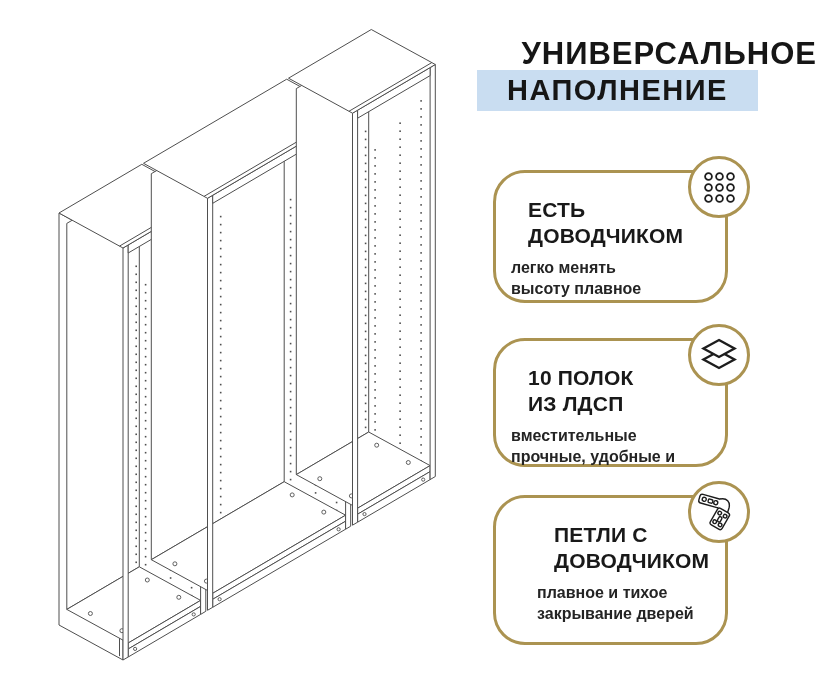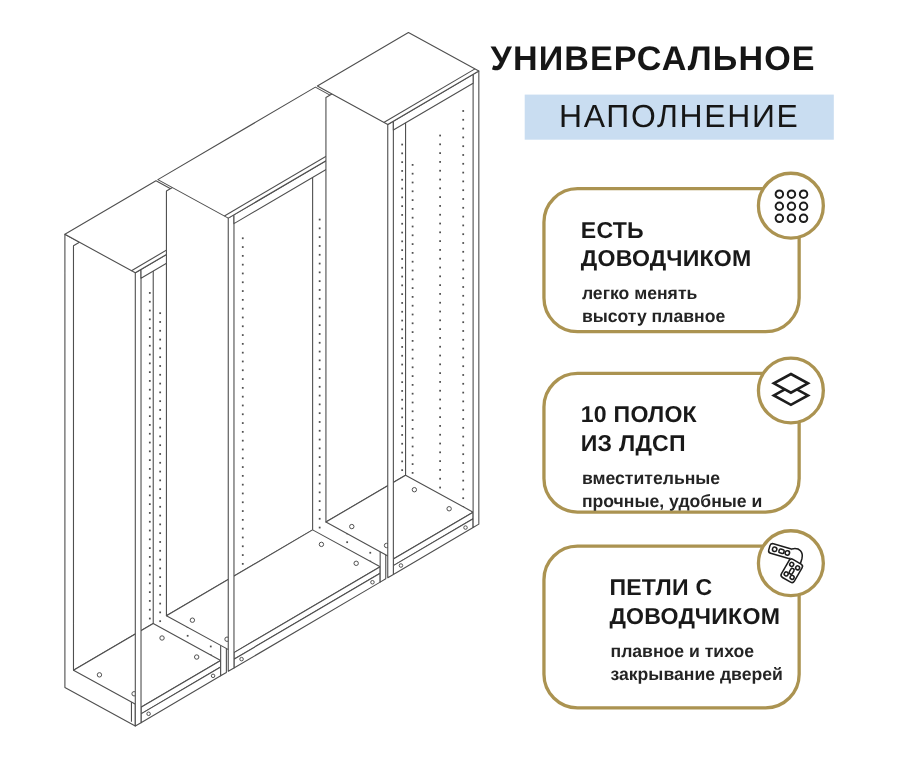--- a/index.html
+++ b/index.html
@@ -8,46 +8,46 @@
     --ink:#161616;
     --line:#4f4f4f;
   }
   html,body{margin:0;padding:0;background:#fff;}
   .page{
     position:relative;width:816px;height:700px;background:#fff;overflow:hidden;
     font-family:"Liberation Sans","DejaVu Sans",sans-serif;
   }
   .illustration{position:absolute;left:0;top:0;}
   .main-title{
-    position:absolute;top:36px;left:446px;width:360px;text-align:left;
+    position:absolute;top:36px;left:457px;width:360px;text-align:right;
     font-size:31px;font-weight:700;letter-spacing:1px;color:var(--ink);white-space:nowrap;
   }
   .subtitle{
-    position:absolute;top:86px;left:477px;width:281px;height:41px;background:var(--blue);
-    font-size:29px;font-weight:400;letter-spacing:1.5px;line-height:41px;text-align:center;
+    position:absolute;top:70px;left:477px;width:281px;height:41px;background:var(--blue);
+    font-size:29px;font-weight:700;letter-spacing:1.5px;line-height:41px;text-align:center;
     color:var(--ink);white-space:nowrap;
   }
   .card{
     position:absolute;left:493px;width:235px;background:#fff;
     border:3px solid var(--gold);border-radius:32px;box-sizing:border-box;
   }
   .card-1{top:170px;height:133px;}
   .card-2{top:338px;height:129px;}
   .card-3{top:495px;height:150px;padding-left:26px;}
   .badge{
     position:absolute;top:-17px;right:-25px;width:62px;height:62px;box-sizing:border-box;
     background:#fff;border:3.5px solid var(--gold);border-radius:50%;
     display:flex;align-items:center;justify-content:center;
   }
   .card-title{
     margin:24px 20px 0 32px;font-size:21px;font-weight:700;line-height:26px;
     letter-spacing:.2px;color:#191919;
   }
   .card-desc{
-    margin:8px 10px 0 33px;font-size:16px;font-weight:600;line-height:21px;color:#242424;
+    margin:8px 10px 0 15px;font-size:16px;font-weight:600;line-height:21px;color:#242424;
   }
 </style>
 </head>
 <body>
 
 <div class="page">
 
   <svg id="wardrobe" class="illustration" width="480" height="700" viewBox="0 0 480 700">
       <g fill="#fff" stroke="#4f4f4f" stroke-width="1" stroke-linejoin="round">
         <polygon points="123.0,660.0 59.0,625.0 59.0,213.0 123.0,248.0"></polygon>

